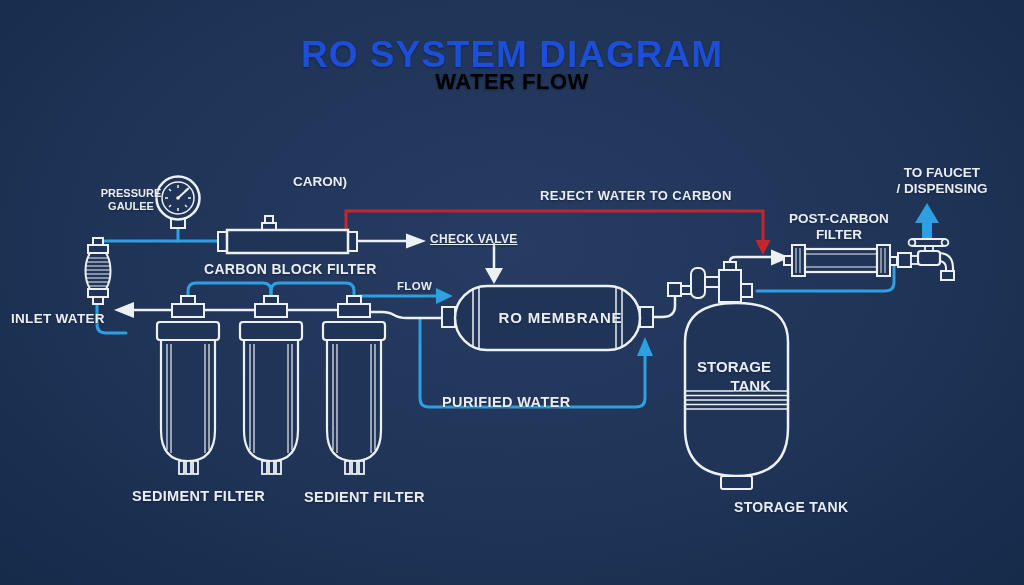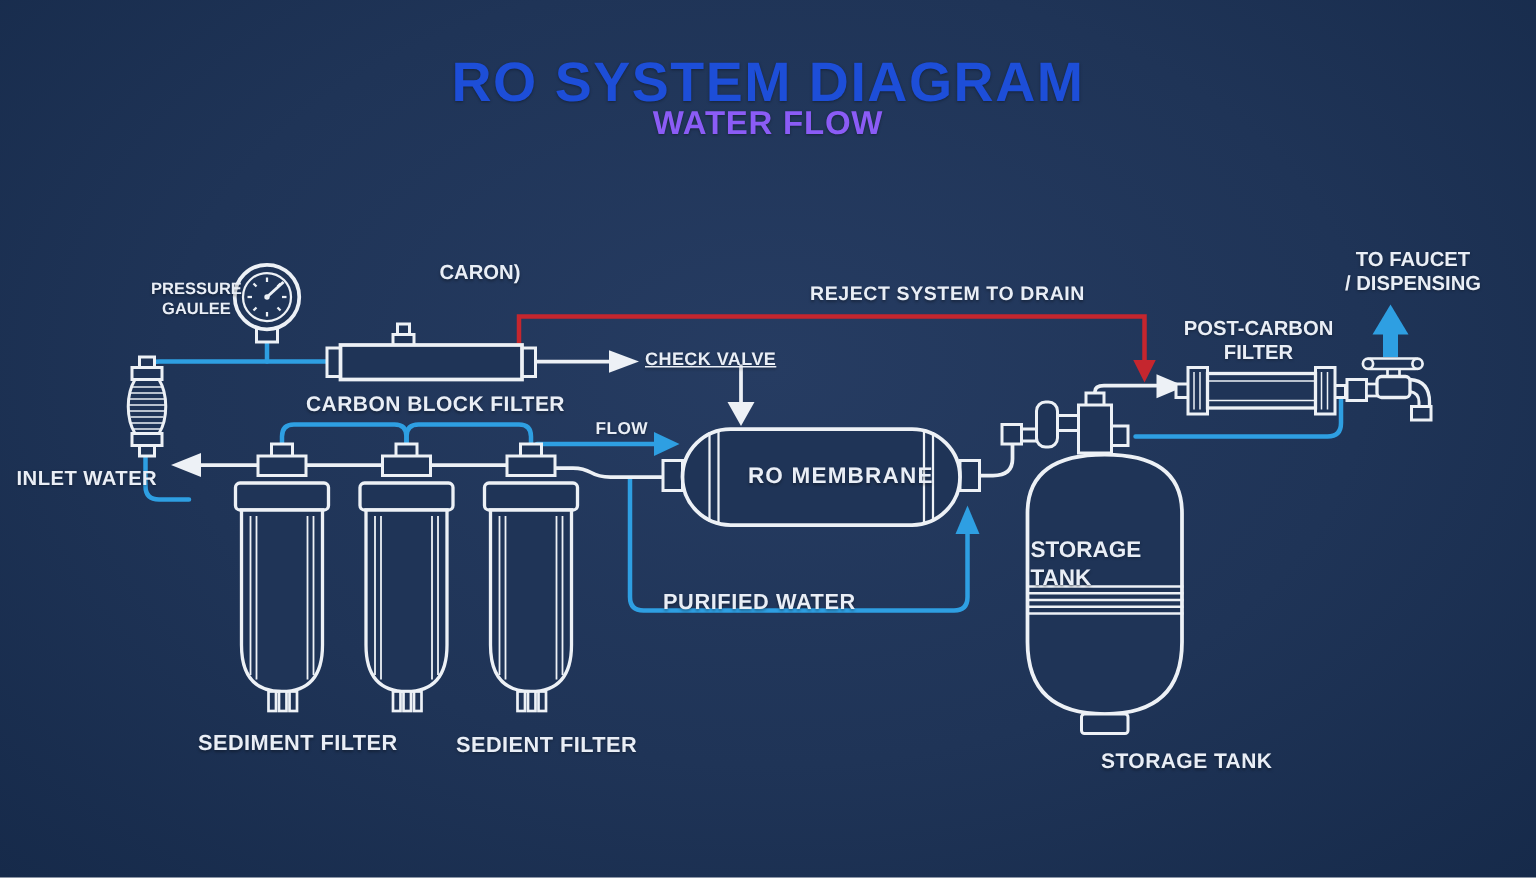--- a/index.html
+++ b/index.html
@@ -8,33 +8,33 @@
     font-family:"Liberation Sans", sans-serif;
     background:radial-gradient(ellipse at 50% 42%, #263c62 0%, #1f3457 55%, #162a4a 100%);
   }
   .stage{position:absolute;left:0;top:0;width:1024px;height:585px;}
   svg{position:absolute;left:0;top:0;}
   .lbl{
     position:absolute;color:#e9eef6;font-weight:600;line-height:1.15;
     text-shadow:0 1px 2px rgba(0,0,0,.35);white-space:nowrap;
   }
   #title-main{left:0;top:34px;width:1024px;text-align:center;font-size:37px;letter-spacing:1px;color:#1d4ed8;}
-  #title-sub{left:0;top:69px;width:1024px;text-align:center;font-size:22px;letter-spacing:.5px;color:#8b5cf6;}
+  #title-sub{left:0;top:69px;width:1024px;text-align:center;font-size:22px;letter-spacing:.5px;color:#000000;}
   #lbl-pressure{left:100px;top:187px;width:62px;font-size:11px;line-height:13px;text-align:center;}
   #lbl-gac{left:228px;top:173px;width:184px;font-size:13.5px;line-height:17px;text-align:center;}
   #lbl-carbon-block{left:204px;top:261px;width:152px;font-size:14px;text-align:center;letter-spacing:.3px;}
   #lbl-check-valve{left:430px;top:233px;font-size:12px;letter-spacing:.3px;text-decoration:underline;}
   #lbl-reject{left:540px;top:189px;font-size:13px;letter-spacing:.4px;}
   #lbl-flow{left:397px;top:280px;font-size:11.5px;letter-spacing:.3px;}
   #lbl-ro{left:455px;top:309px;width:211px;text-align:center;font-size:15px;letter-spacing:.8px;}
   #lbl-inlet{left:11px;top:311px;font-size:13.5px;letter-spacing:.3px;}
   #lbl-purified{left:442px;top:394px;font-size:14.5px;letter-spacing:.4px;}
   #lbl-post-carbon{left:780px;top:211px;width:118px;font-size:13.5px;line-height:16px;text-align:center;}
   #lbl-to-faucet{left:878px;top:165px;width:128px;font-size:13.5px;line-height:16px;text-align:center;}
-  #lbl-tank-inside{left:687px;top:357px;width:84px;font-size:15px;line-height:19px;text-align:left;}
+  #lbl-tank-inside{left:687px;top:357px;width:84px;font-size:15px;line-height:19px;text-align:right;}
   #lbl-tank-below{left:686px;top:499px;width:104px;font-size:14px;text-align:center;letter-spacing:.3px;margin-left:48px;}
   #lbl-sediment-1{left:132px;top:488px;font-size:14.5px;letter-spacing:.3px;}
   #lbl-sediment-2{left:304px;top:489px;font-size:14.5px;letter-spacing:.3px;}
 </style>
 </head>
 <body>
 
 <div class="stage">
 
 <svg width="1024" height="585" viewBox="0 0 1024 585">
@@ -248,21 +248,21 @@
   <div>PRESSURE</div>
   <div>GAULEE</div>
 </div>
 
 <div class="lbl" id="lbl-gac">
   <div>CARON)</div>
 </div>
 
 <div class="lbl" id="lbl-carbon-block">CARBON BLOCK FILTER</div>
 <div class="lbl" id="lbl-check-valve">CHECK VALVE</div>
-<div class="lbl" id="lbl-reject">REJECT SYSTEM TO DRAIN</div>
+<div class="lbl" id="lbl-reject">REJECT WATER TO CARBON</div>
 <div class="lbl" id="lbl-flow">FLOW</div>
 <div class="lbl" id="lbl-ro">RO MEMBRANE</div>
 <div class="lbl" id="lbl-inlet">INLET WATER</div>
 <div class="lbl" id="lbl-purified">PURIFIED WATER</div>
 
 <div class="lbl" id="lbl-to-faucet">
   <div>TO FAUCET</div>
   <div>/ DISPENSING</div>
 </div>
 

